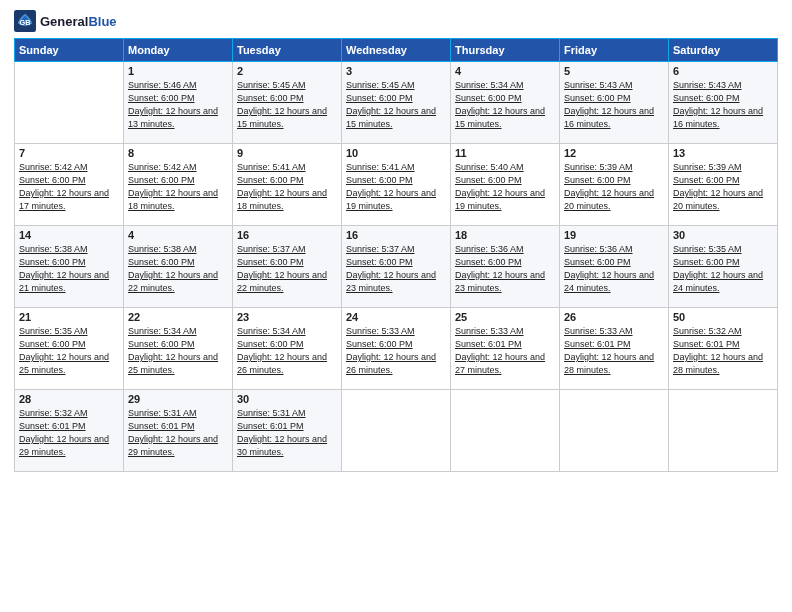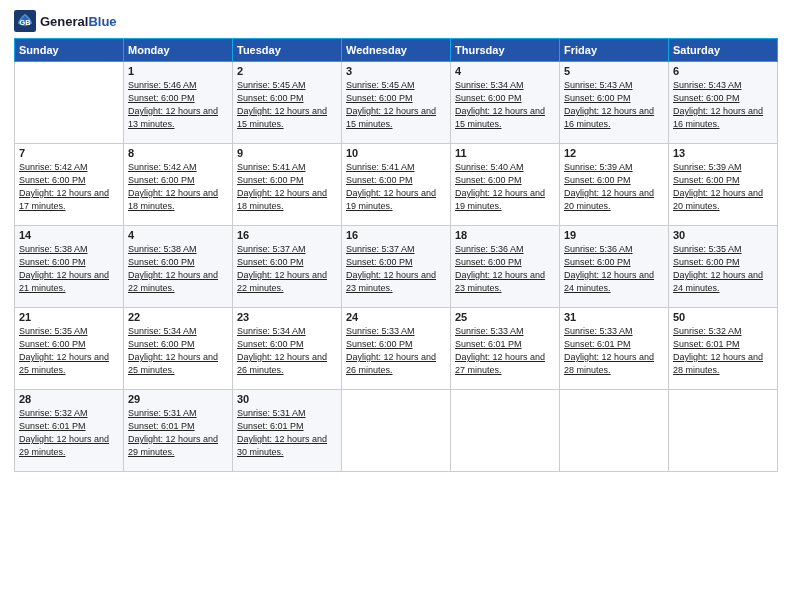--- a/index.html
+++ b/index.html
@@ -323,21 +323,21 @@
       </td>
           <td>
         <span class="day-num">25</span>
         <div class="day-info">
           <span>Sunrise: 5:33 AM</span><br>
           <span>Sunset: 6:01 PM</span><br>
           <span>Daylight: 12 hours and 27 minutes.</span>
         </div>
       </td>
           <td>
-        <span class="day-num">31</span>
+        <span class="day-num">26</span>
         <div class="day-info">
           <span>Sunrise: 5:33 AM</span><br>
           <span>Sunset: 6:01 PM</span><br>
           <span>Daylight: 12 hours and 28 minutes.</span>
         </div>
       </td>
           <td>
         <span class="day-num">50</span>
         <div class="day-info">
           <span>Sunrise: 5:32 AM</span><br>

